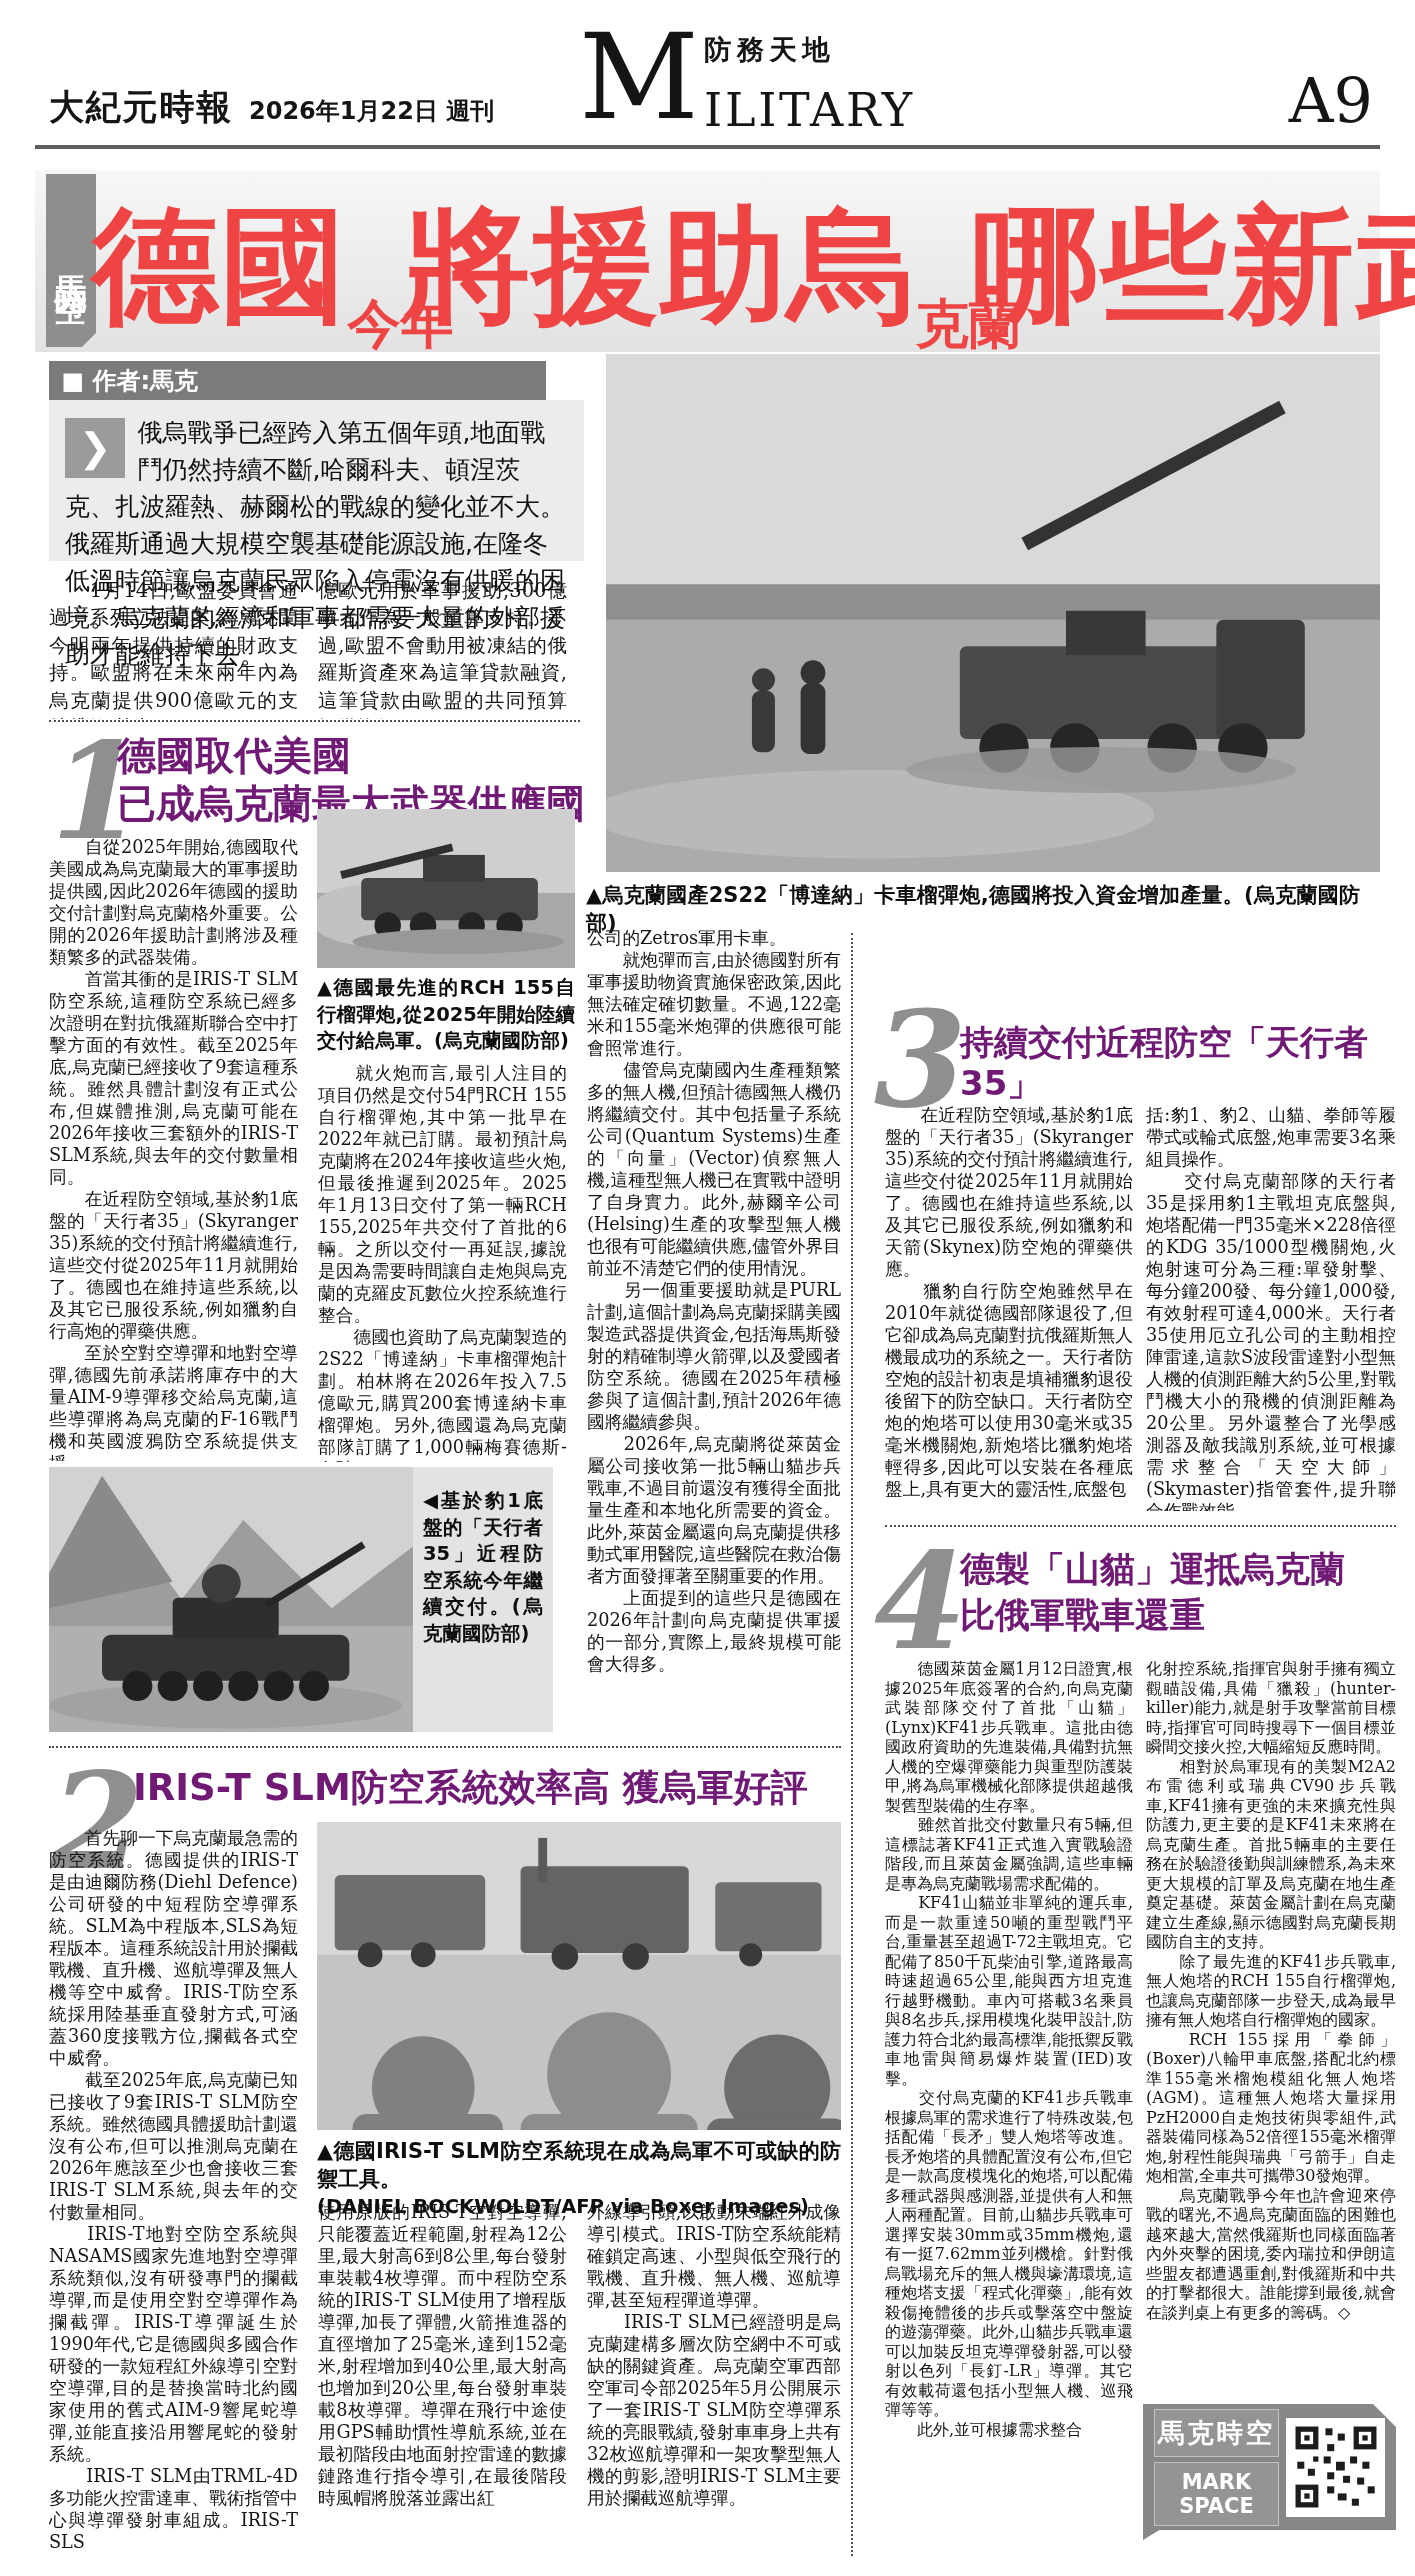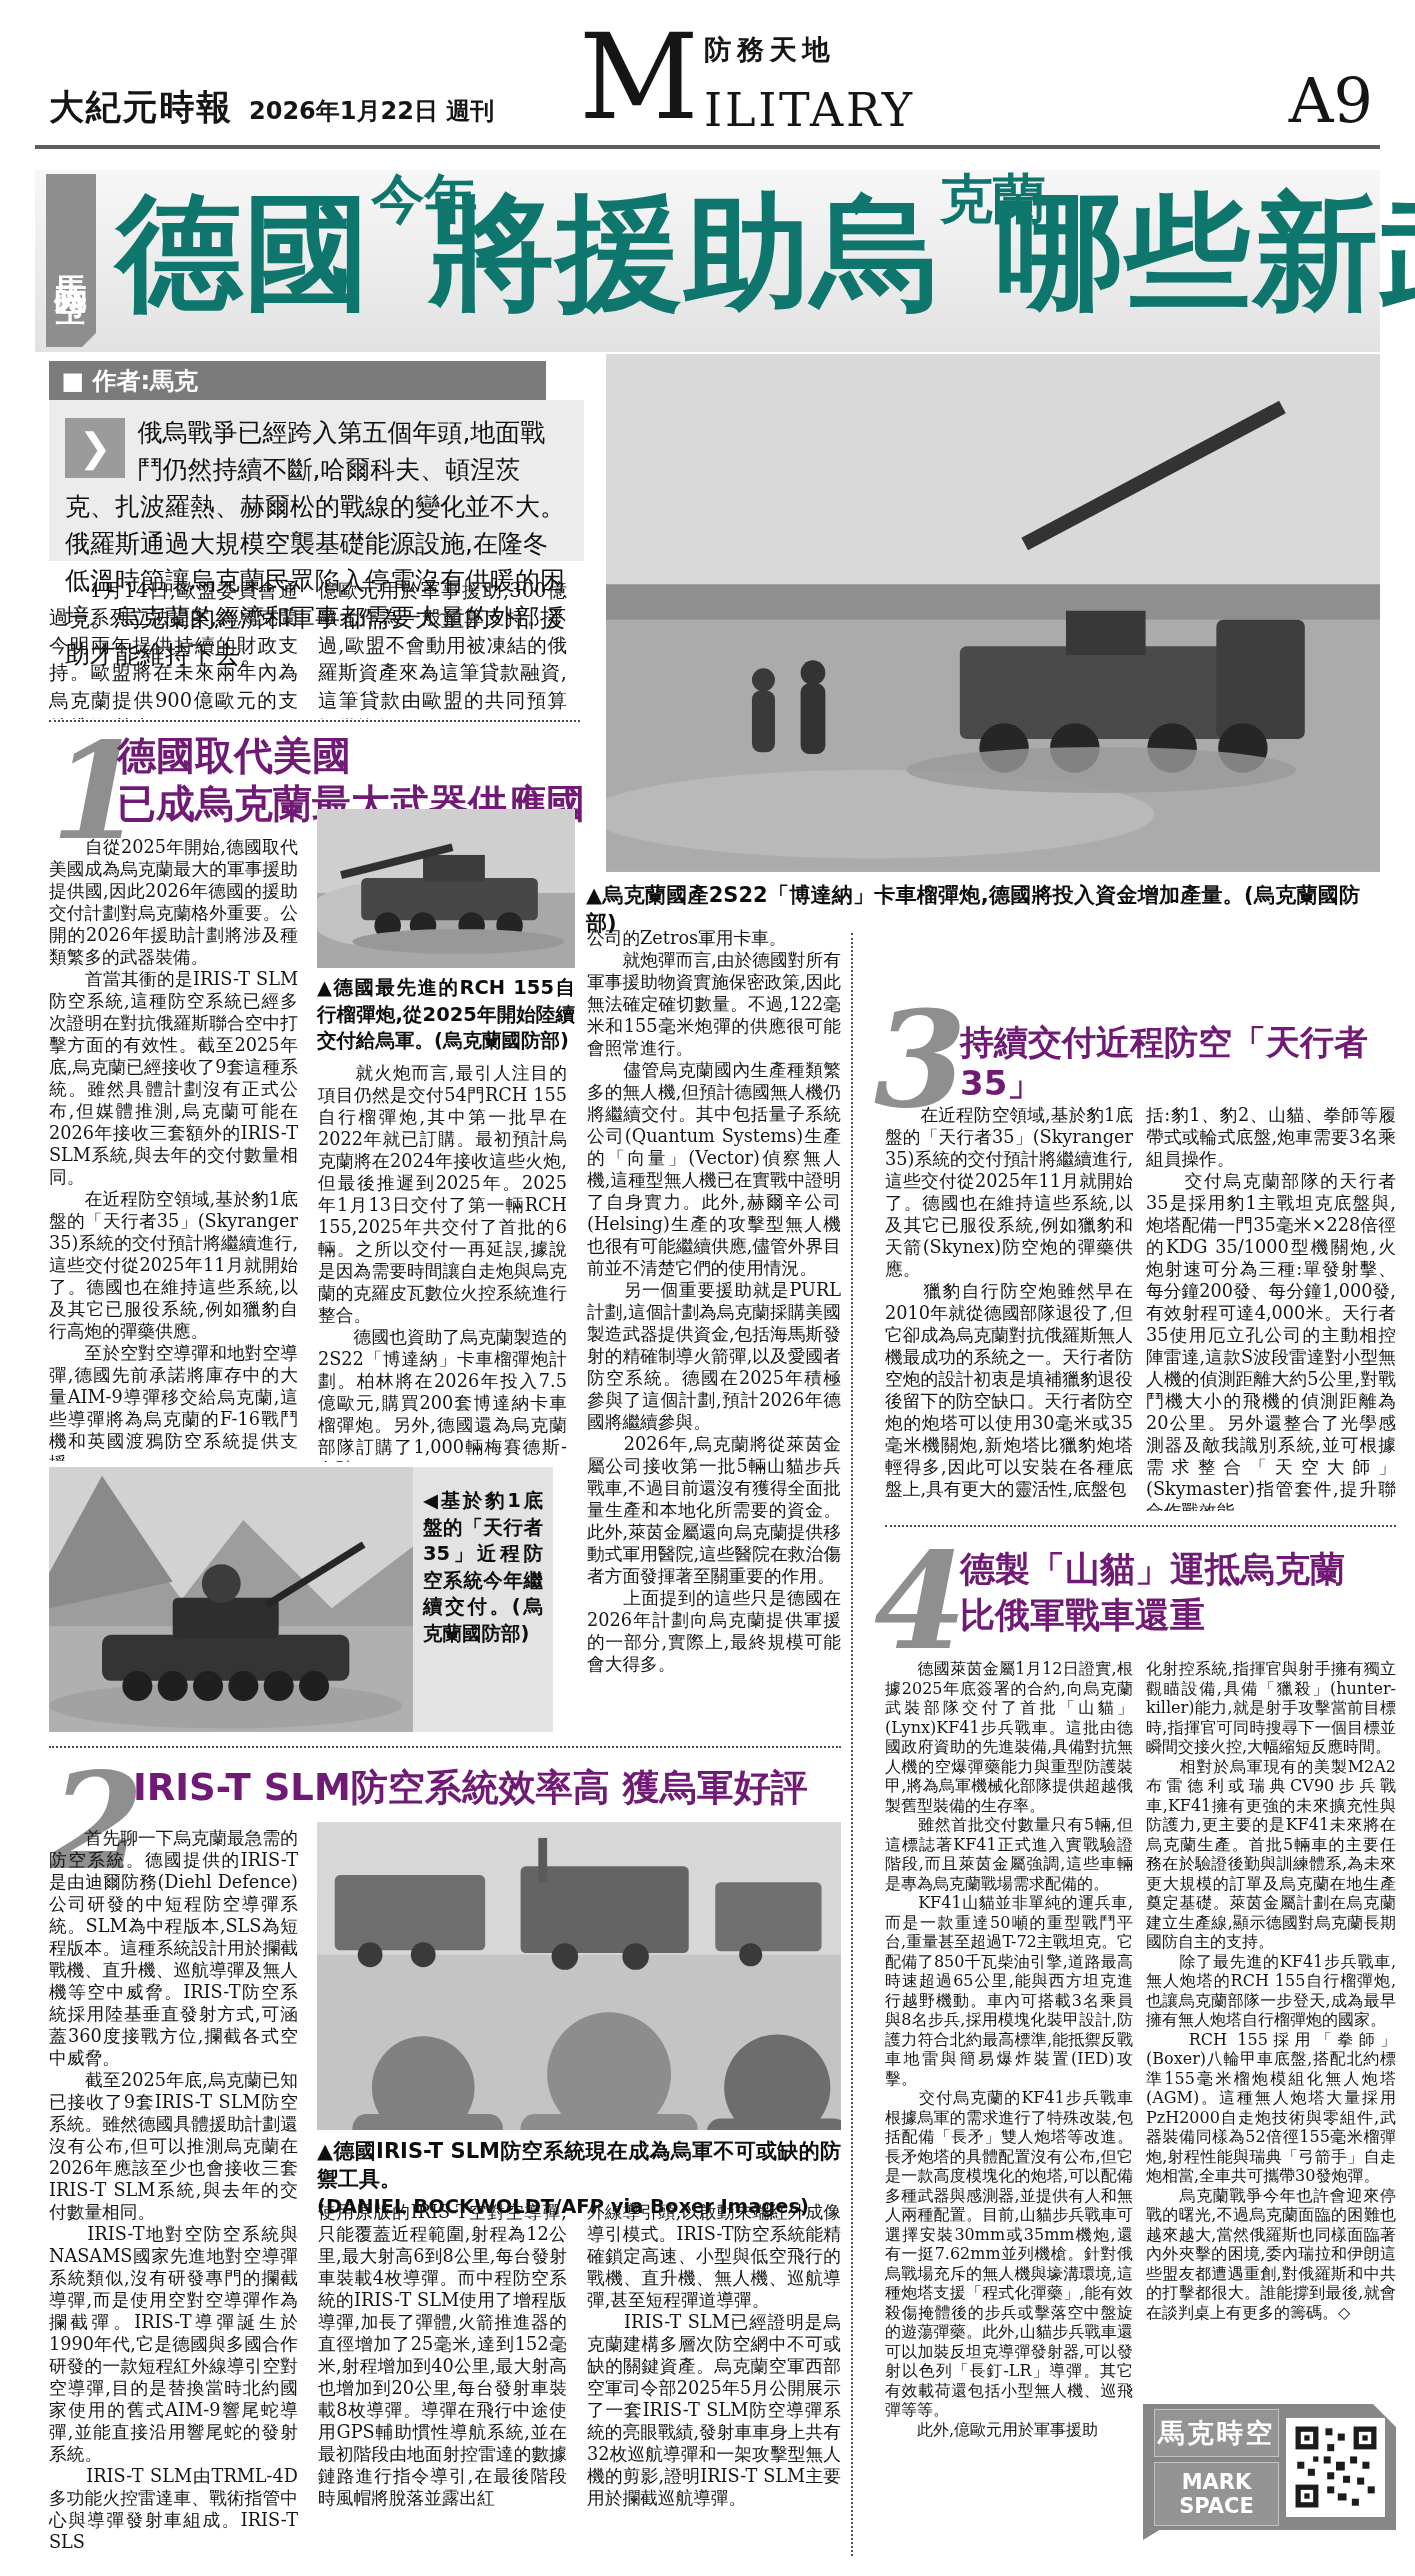--- a/index.html
+++ b/index.html
@@ -20,22 +20,22 @@
   .header-rule{position:absolute;left:35px;top:145px;width:1345px;height:4.4px;background:#5d5d5d;}
 
   
   .headline-bg{position:absolute;left:35px;top:170px;width:1345px;height:182px;
                background:linear-gradient(180deg,#f7f7f7,#e2e2e2);}
   .mk-tab{position:absolute;left:46px;top:174px;width:50px;height:173px;background:#8e8e8e;
           outline:1.8px solid #c6c6c6;color:#fff;display:flex;align-items:center;justify-content:center;
           writing-mode:vertical-rl;font-size:32px;font-weight:700;letter-spacing:5.3px;
           font-family:"DejaVu Sans","Liberation Sans",sans-serif;
           clip-path:polygon(0 0,100% 0,100% calc(100% - 14px),calc(100% - 14px) 100%,0 100%);}
-  .headline{position:absolute;left:116px;top:170px;width:1274px;height:182px;margin:0;
-            display:flex;align-items:flex-start;font-size:126px;font-weight:900;color:#0f766e;
+  .headline{position:absolute;left:92px;top:170px;width:1274px;height:182px;margin:0;
+            display:flex;align-items:flex-end;font-size:126px;font-weight:900;color:#ef4444;
             letter-spacing:1.8px;white-space:nowrap;}
   .hstack{display:inline-block;width:57px;font-size:53px;line-height:57px;vertical-align:14px;
           text-align:center;letter-spacing:0;}
 
   
   .author-bar{position:absolute;left:49px;top:361px;width:497px;height:39px;background:#7b7b7b;
               color:#fff;font-size:24px;font-weight:700;display:flex;align-items:center;padding-left:12.4px;
               font-family:"DejaVu Sans","Liberation Sans",sans-serif;box-sizing:border-box;}
   .intro-box{position:absolute;left:49px;top:400px;width:535px;height:161px;background:#ececec;
              box-sizing:border-box;padding:14px 16px 0 16px;}
@@ -276,21 +276,21 @@
   <div class="sec-num" style="left:874px;top:1535px;">4</div>
   <h2 class="sec-title" style="left:960px;top:1546px;font-size:35px;line-height:46px;">
     <span style="display:block;">德製「山貓」運抵烏克蘭</span>
     <span style="display:block;">比俄軍戰車還重</span>
   </h2>
   <div class="col tight" style="left:885px;top:1659px;width:248px;height:836px;">
       <p>　　德國萊茵金屬1月12日證實,根據2025年底簽署的合約,向烏克蘭武裝部隊交付了首批「山貓」(Lynx)KF41步兵戰車。這批由德國政府資助的先進裝備,具備對抗無人機的空爆彈藥能力與重型防護裝甲,將為烏軍機械化部隊提供超越俄製舊型裝備的生存率。</p>
       <p>　　雖然首批交付數量只有5輛,但這標誌著KF41正式進入實戰驗證階段,而且萊茵金屬強調,這些車輛是專為烏克蘭戰場需求配備的。</p>
       <p>　　KF41山貓並非單純的運兵車,而是一款重達50噸的重型戰鬥平台,重量甚至超過T-72主戰坦克。它配備了850千瓦柴油引擎,道路最高時速超過65公里,能與西方坦克進行越野機動。車內可搭載3名乘員與8名步兵,採用模塊化裝甲設計,防護力符合北約最高標準,能抵禦反戰車地雷與簡易爆炸裝置(IED)攻擊。</p>
       <p>　　交付烏克蘭的KF41步兵戰車根據烏軍的需求進行了特殊改裝,包括配備「長矛」雙人炮塔等改進。長矛炮塔的具體配置沒有公布,但它是一款高度模塊化的炮塔,可以配備多種武器與感測器,並提供有人和無人兩種配置。目前,山貓步兵戰車可選擇安裝30mm或35mm機炮,還有一挺7.62mm並列機槍。針對俄烏戰場充斥的無人機與壕溝環境,這種炮塔支援「程式化彈藥」,能有效殺傷掩體後的步兵或擊落空中盤旋的遊蕩彈藥。此外,山貓步兵戰車還可以加裝反坦克導彈發射器,可以發射以色列「長釘-LR」導彈。其它有效載荷還包括小型無人機、巡飛彈等等。</p>
-      <p>　　此外,億歐元用於軍事援助</p>
+      <p>　　此外,並可根據需求整合</p>
     </div>
   <div class="col tight" style="left:1146px;top:1659px;width:250px;height:734px;">
       <p>化射控系統,指揮官與射手擁有獨立觀瞄設備,具備「獵殺」(hunter-killer)能力,就是射手攻擊當前目標時,指揮官可同時搜尋下一個目標並瞬間交接火控,大幅縮短反應時間。</p>
       <p>　　相對於烏軍現有的美製M2A2布雷德利或瑞典CV90步兵戰車,KF41擁有更強的未來擴充性與防護力,更主要的是KF41未來將在烏克蘭生產。首批5輛車的主要任務在於驗證後勤與訓練體系,為未來更大規模的訂單及烏克蘭在地生產奠定基礎。萊茵金屬計劃在烏克蘭建立生產線,顯示德國對烏克蘭長期國防自主的支持。</p>
       <p>　　除了最先進的KF41步兵戰車,無人炮塔的RCH 155自行榴彈炮,也讓烏克蘭部隊一步登天,成為最早擁有無人炮塔自行榴彈炮的國家。</p>
       <p>　　RCH 155採用「拳師」(Boxer)八輪甲車底盤,搭配北約標準155毫米榴炮模組化無人炮塔(AGM)。這種無人炮塔大量採用PzH2000自走炮技術與零組件,武器裝備同樣為52倍徑155毫米榴彈炮,射程性能與瑞典「弓箭手」自走炮相當,全車共可攜帶30發炮彈。</p>
       <p>　　烏克蘭戰爭今年也許會迎來停戰的曙光,不過烏克蘭面臨的困難也越來越大,當然俄羅斯也同樣面臨著內外夾擊的困境,委內瑞拉和伊朗這些盟友都遭遇重創,對俄羅斯和中共的打擊都很大。誰能撐到最後,就會在談判桌上有更多的籌碼。◇</p>
     </div>
 
   <div class="qr-box">

